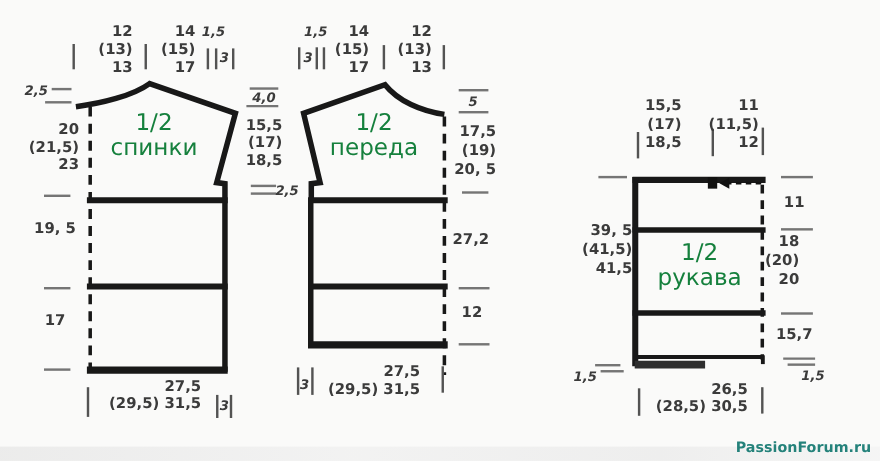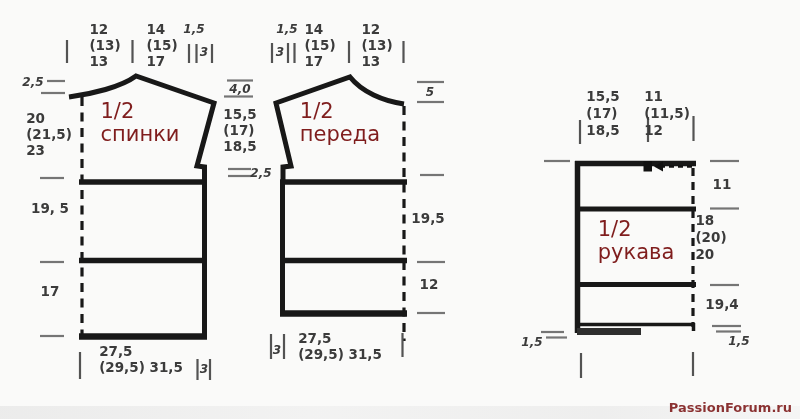--- a/index.html
+++ b/index.html
@@ -10,32 +10,32 @@
   }
   #scan-strip{
     position:absolute;left:0;bottom:0;width:100%;height:13px;
     background:linear-gradient(90deg,#e2e2e2 0%,#ededed 40%,#e6e6e6 75%,#f2f2f2 100%);
     opacity:.6;
   }
   svg{position:absolute;left:0;top:0;}
   .m{
     position:absolute;transform:translateX(-50%);
     font-weight:700;font-size:13.5px;line-height:16px;color:#3b3b3b;
-    text-align:left;white-space:pre-line;letter-spacing:0;
+    text-align:right;white-space:pre-line;letter-spacing:0;
   }
   .m.sm{font-size:12px;line-height:13px;font-style:italic;}
   .m.lh17{line-height:17px;}
   .title{
     position:absolute;transform:translateX(-50%);
-    font-weight:400;font-size:21px;line-height:23px;color:#7f1d1d;
-    text-align:left;white-space:pre-line;
+    font-weight:400;font-size:21px;line-height:23px;color:#15803d;
+    text-align:center;white-space:pre-line;
   }
   #watermark{
     position:absolute;right:8px;bottom:4px;
-    font-size:13px;font-weight:700;color:#7f1d1d;opacity:.9;
+    font-size:13px;font-weight:700;color:#0f766e;opacity:.9;
     text-shadow:0 0 1px #fff;
   }
 </style>
 </head>
 <body>
 
 <div id="stage">
 
   <svg width="800" height="419" viewBox="0 0 800 419">
 
@@ -153,37 +153,45 @@
 переда</div>
   <div class="m sm" style="left:287px;top:23px">1,5</div>
   <div class="m sm" style="left:280px;top:46px">3</div>
   <div class="m" style="left:320px;top:21px">14
 (15)
 17</div>
   <div class="m" style="left:377px;top:21px">12
 (13)
 13</div>
   <div class="m sm" style="left:430px;top:86px">5</div>
-  <div class="m" style="left:428px;top:210px">19,5</div>
+  <div class="m lh17" style="left:432px;top:112px">17,5
+(19)
+20, 5</div>
+  <div class="m" style="left:428px;top:210px">27,2</div>
   <div class="m" style="left:429px;top:276px">12</div>
   <div class="m sm" style="left:277px;top:344px">3</div>
   <div class="m" style="left:340px;top:330px">27,5
 (29,5)  31,5</div>
 
   <div class="title" style="left:636px;top:218px">1/2
 рукава</div>
   <div class="m lh17" style="left:603px;top:88px">15,5
 (17)
 18,5</div>
   <div class="m lh17" style="left:667px;top:88px">11
 (11,5)
 12</div>
+  <div class="m lh17" style="left:552px;top:202px">39, 5
+(41,5)
+41,5</div>
   <div class="m sm" style="left:532px;top:336px">1,5</div>
   <div class="m" style="left:722px;top:176px">11</div>
   <div class="m lh17" style="left:711px;top:212px">18
 (20)
 20</div>
-  <div class="m" style="left:722px;top:296px">19,4</div>
+  <div class="m" style="left:722px;top:296px">15,7</div>
   <div class="m sm" style="left:739px;top:335px">1,5</div>
+  <div class="m" style="left:638px;top:346px">26,5
+(28,5)  30,5</div>
 
   <div id="scan-strip"></div>
   <div id="watermark">PassionForum.ru</div>
 </div>
 
 </body></html>

